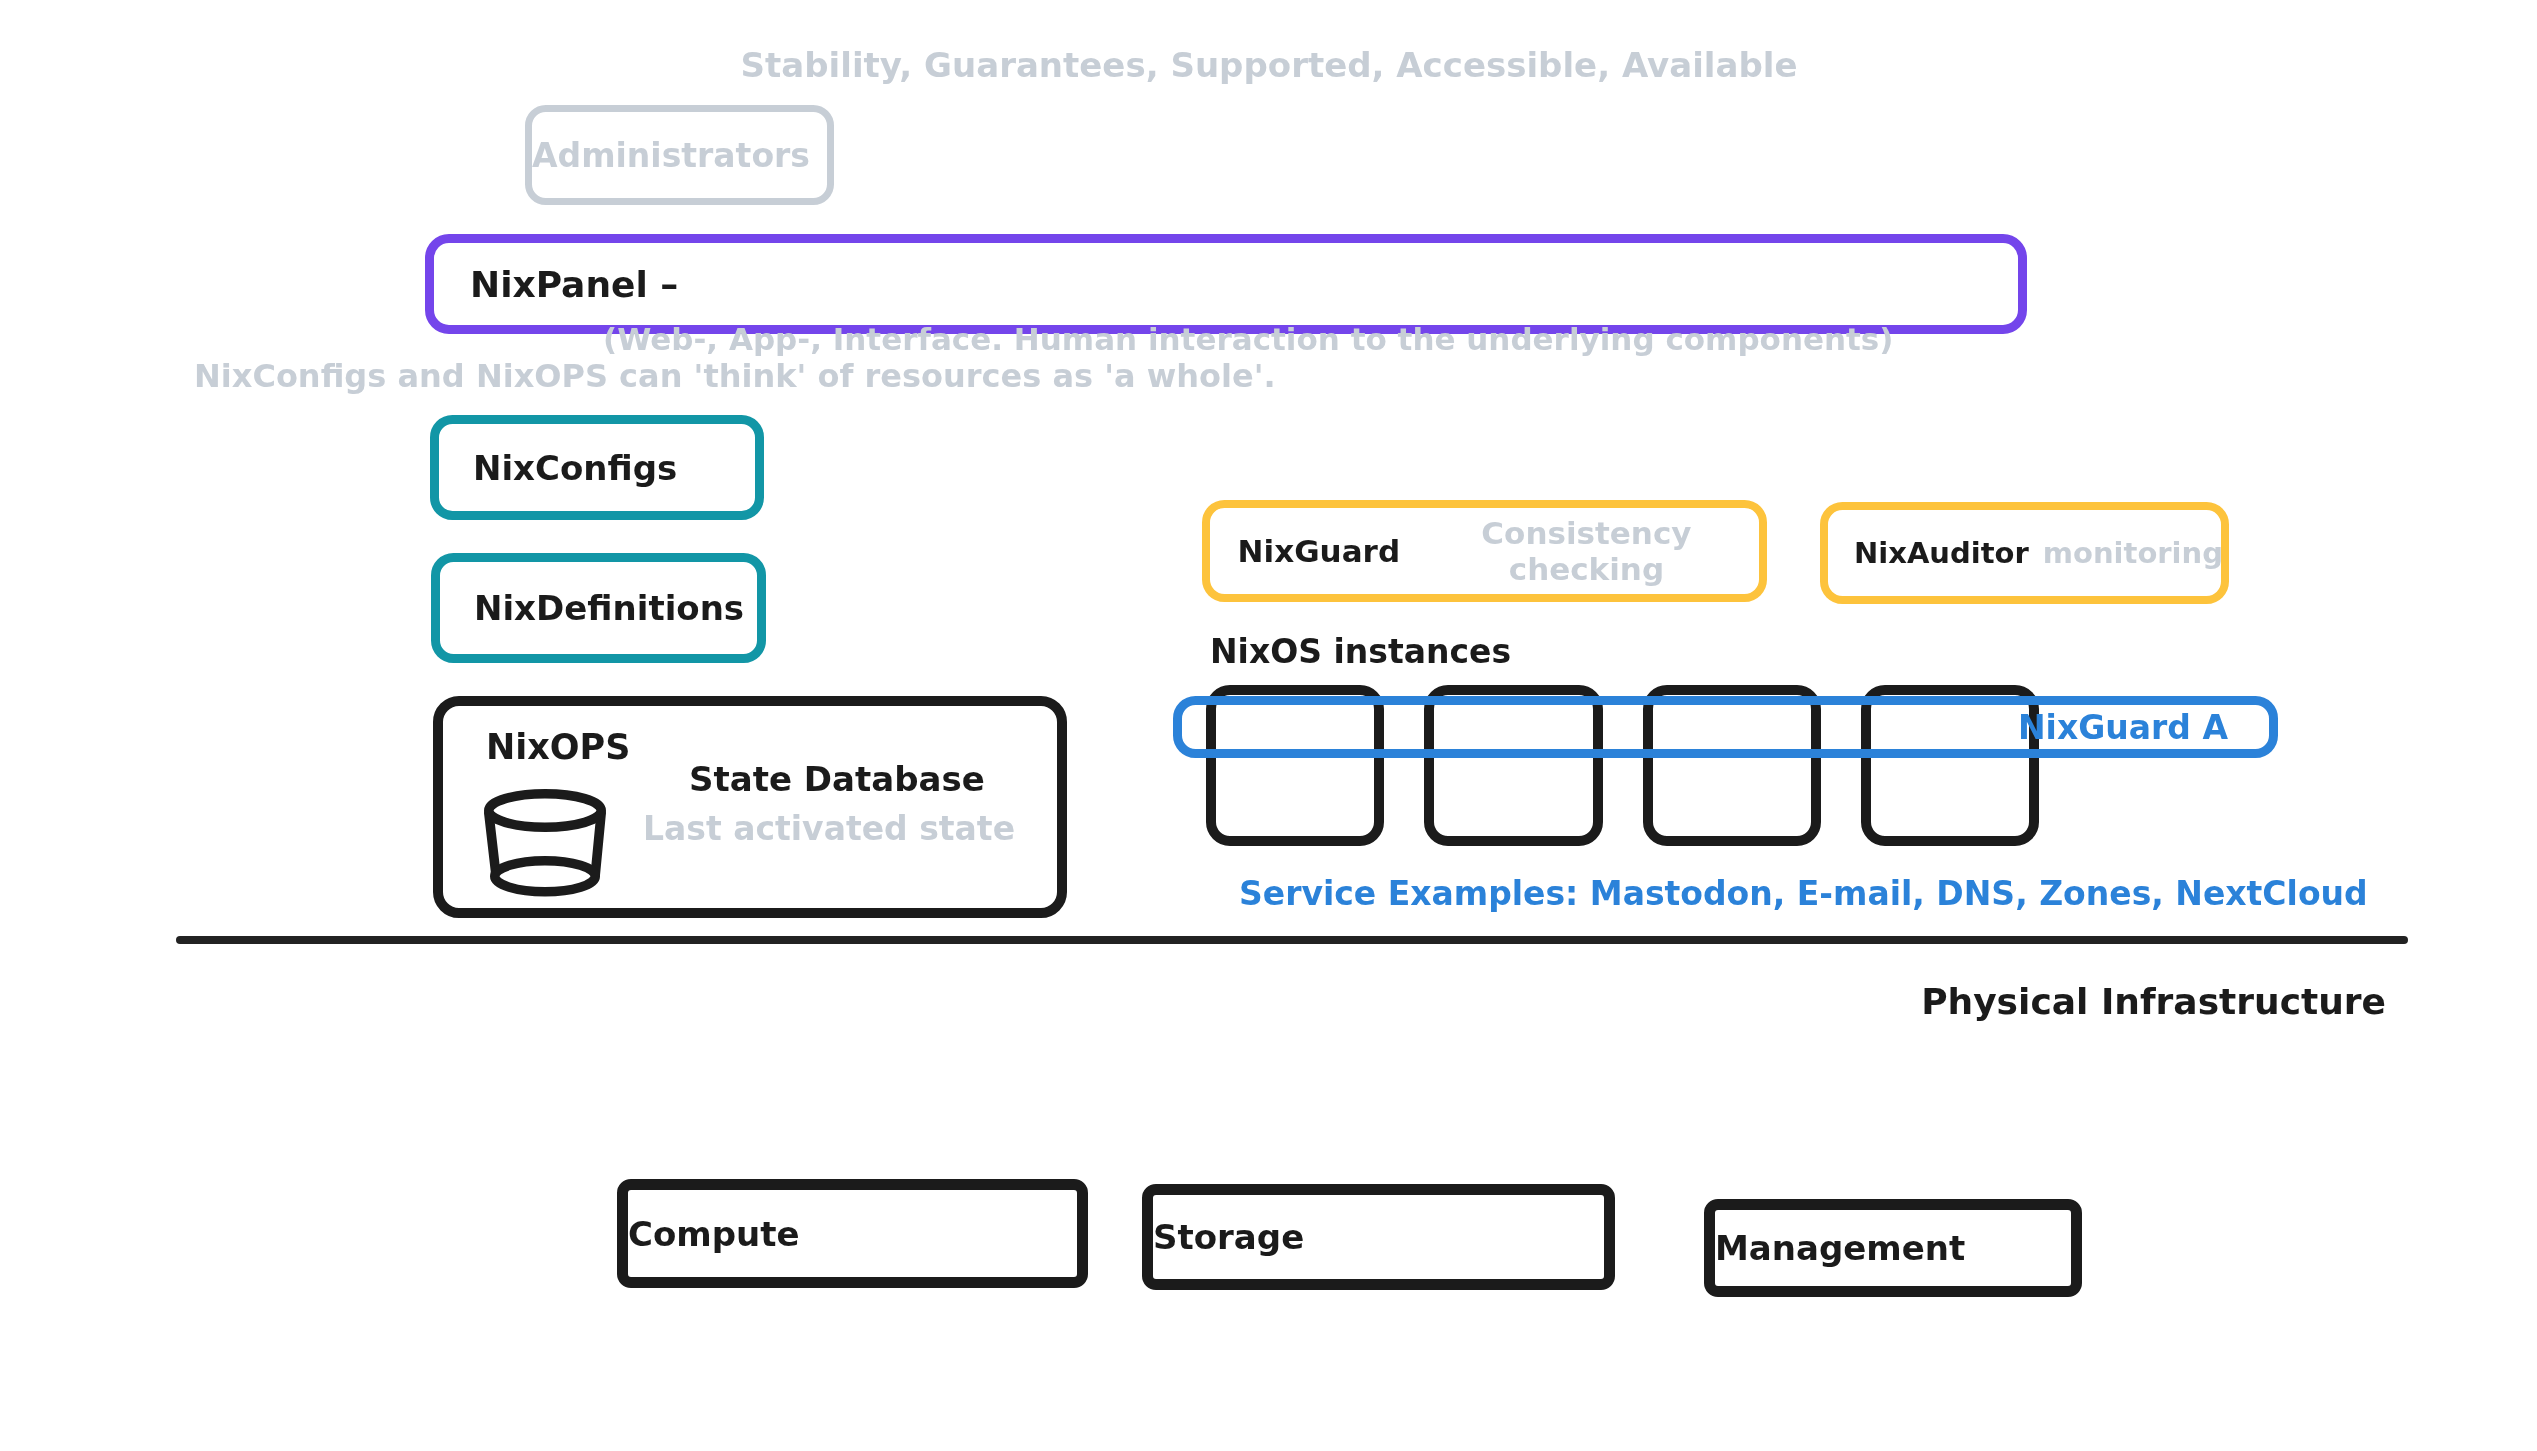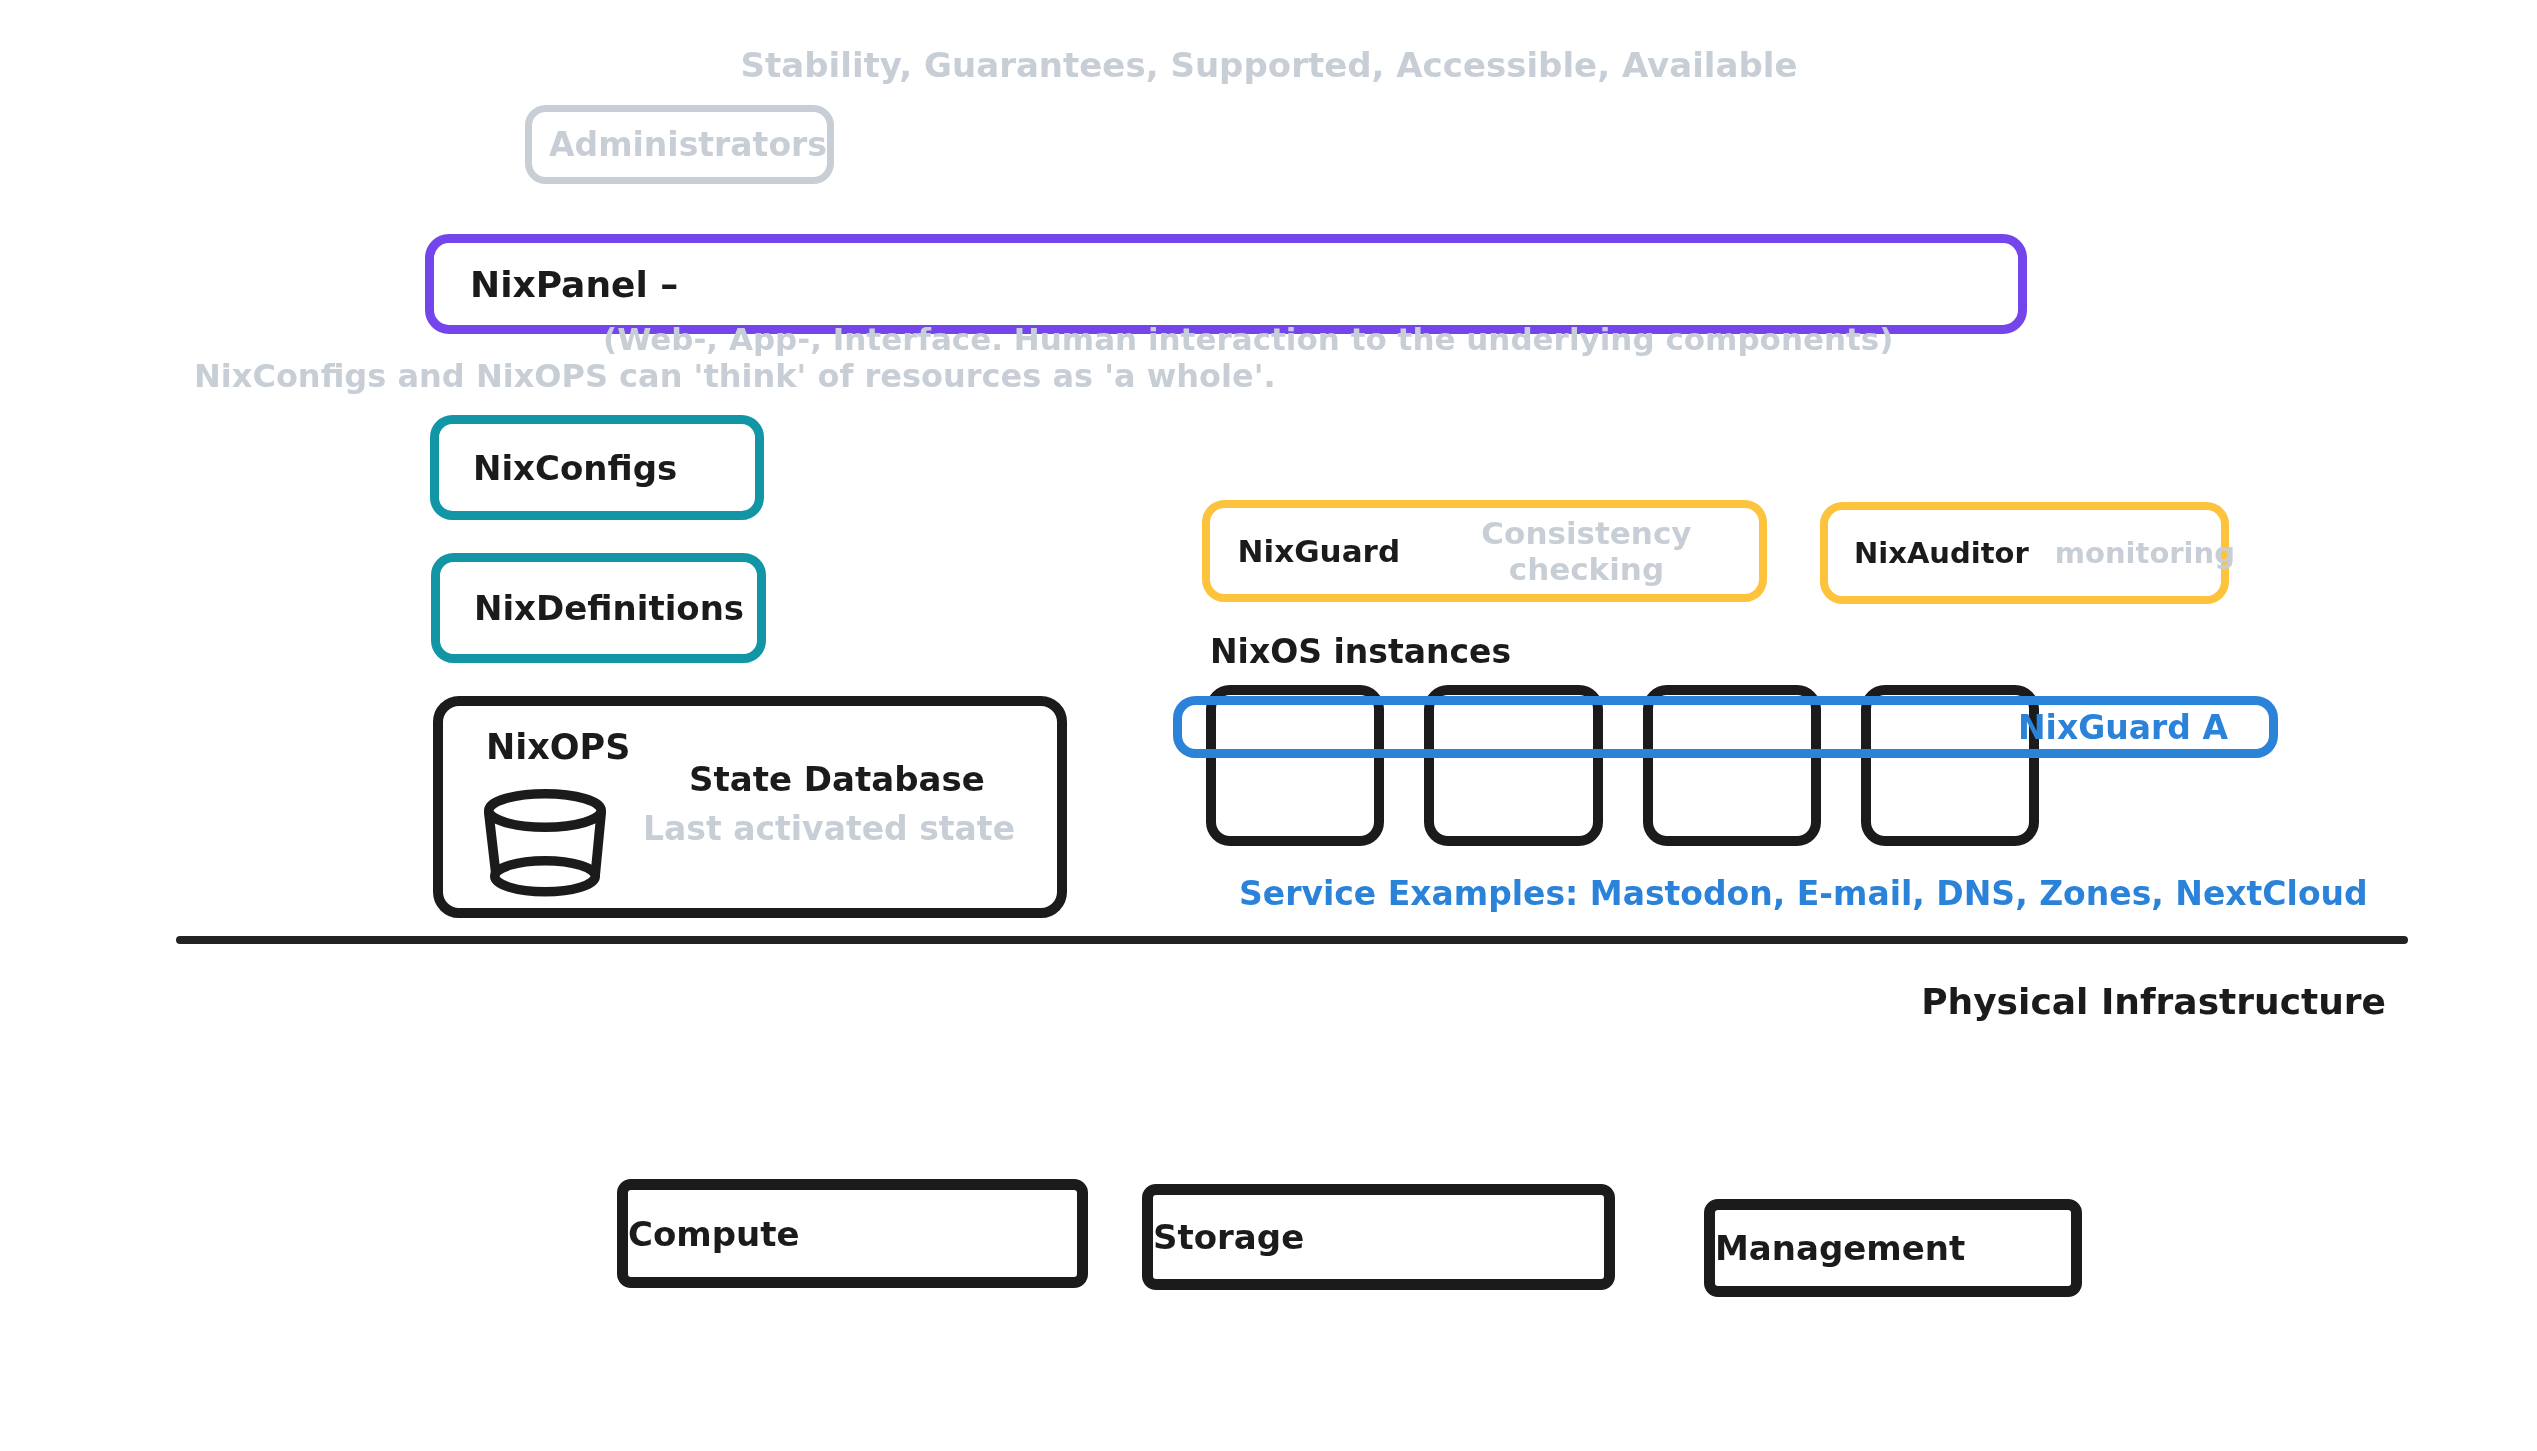--- a/index.html
+++ b/index.html
@@ -15,22 +15,22 @@
   html,body{margin:0;padding:0;background:#fff;}
   .stage{
     position:relative;width:2538px;height:1452px;background:#ffffff;overflow:hidden;
     font-family:"DejaVu Sans",sans-serif;font-weight:bold;color:var(--ink);
   }
   .abs{position:absolute;white-space:nowrap;}
   .sbox{position:absolute;border-style:solid;background:#ffffff;}
 
   .tagline{left:0;right:0;top:45px;text-align:center;font-size:34px;color:var(--gray);}
 
-  .admin-box{left:525px;top:105px;width:309px;height:79px;border:7.8px solid var(--gray);
-    border-radius:20.7px;display:flex;align-items:center;justify-content:flex-end;
+  .admin-box{left:525px;top:105px;width:309px;height:100px;border:7.8px solid var(--gray);
+    border-radius:20.7px;display:flex;align-items:center;justify-content:flex-start;
     color:var(--gray);font-size:33px;}
 
   .nixpanel-box{left:425px;top:234px;width:1602px;height:100px;border:9.5px solid var(--purple);
     border-radius:24px;display:flex;align-items:center;padding-left:36px;font-size:36px;}
   .nixpanel-caption{left:603px;top:321px;width:1207px;text-align:center;font-size:31px;
     color:var(--gray);z-index:3;}
 
   .note-line{left:194px;top:357px;font-size:32px;color:var(--gray);}
 
   .teal-box{border:9.5px solid var(--teal);border-radius:22.4px;display:flex;align-items:center;
@@ -41,21 +41,21 @@
   .nixops-box{left:433px;top:696px;width:634px;height:222px;border:10.3px solid var(--ink);
     border-radius:26px;}
   .nixops-label{left:43px;top:20.7px;font-size:35px;}
   .db-icon{position:absolute;left:33px;top:83px;width:138px;height:110px;}
   .db-title{left:246px;top:53px;font-size:34px;}
   .db-subtitle{left:200px;top:103px;font-size:33px;color:var(--gray);}
 
   .yellow-box{border:8.6px solid var(--yellow);border-radius:22.4px;display:flex;
     align-items:center;}
   .nixguard-box{left:1202px;top:500px;width:565px;height:102px;padding-left:27.6px;gap:13.8px;font-size:31px;text-align:center;}
-  .nixauditor-box{left:1820px;top:502px;width:409px;height:102px;padding-left:26px;gap:26px;font-size:29px;}
+  .nixauditor-box{left:1820px;top:502px;width:409px;height:102px;padding-left:26px;gap:14px;font-size:29px;}
   .sub-gray{color:var(--gray);}
 
   .instances-title{left:1210px;top:632px;font-size:33px;}
   .instances-row{position:absolute;left:1206px;top:685px;width:833px;height:161px;
     display:flex;gap:40px;}
   .instance{flex:1;border:10.3px solid var(--ink);border-radius:24px;background:transparent;}
 
   .service-bar{position:absolute;left:1173px;width:1105px;border:9.5px solid var(--blue);
     border-radius:22.4px;background:transparent;z-index:4;}
   .service-a{top:696px;height:62px;}

